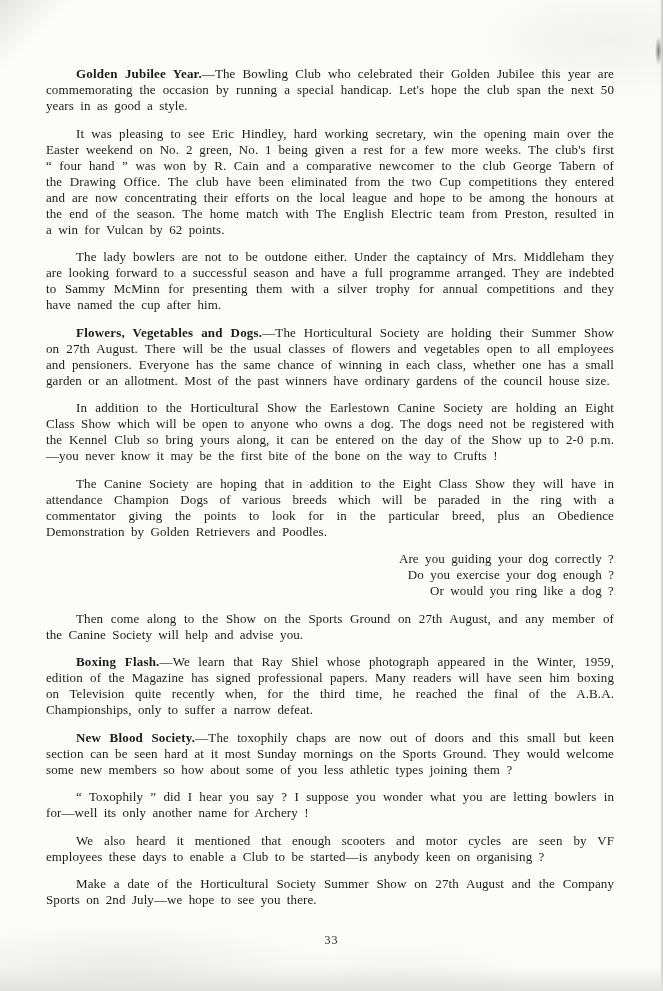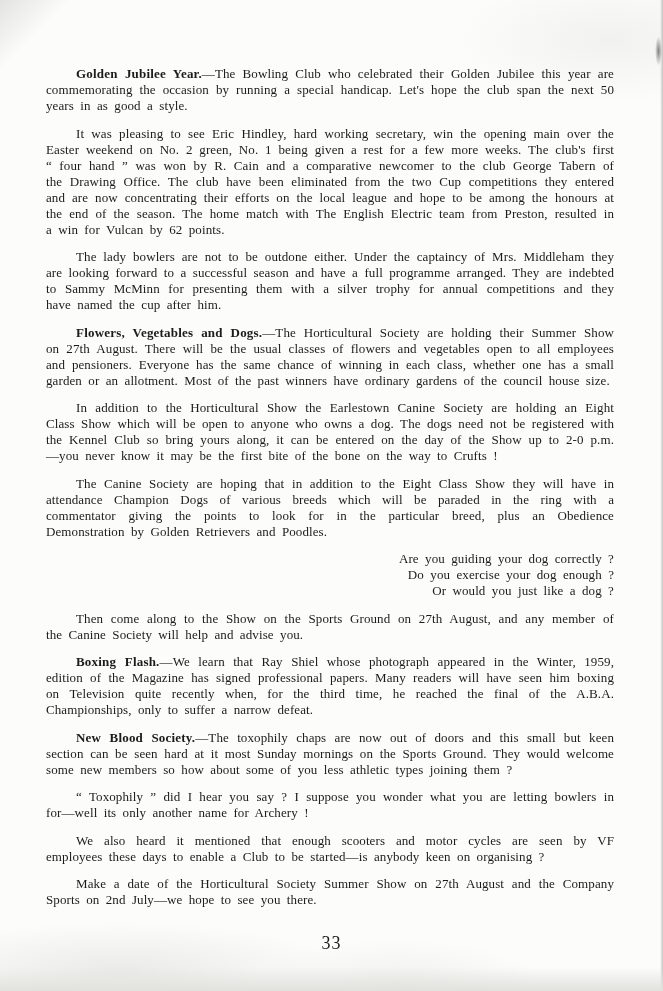--- a/index.html
+++ b/index.html
@@ -70,21 +70,21 @@
     text-align: right;
     text-indent: 0;
     word-spacing: 3px;
   }
   .verse div { white-space: nowrap; }
   .page-number {
     position: absolute;
     top: 933px;
     left: 0; right: 0;
     text-align: center;
-    font-size: 18px;
+    font-size: 12px;
     letter-spacing: 1px;
   }
 </style>
 </head>
 <body>
 
 <div class="page">
 
   <div class="corner-shade"></div>
 
@@ -99,21 +99,21 @@
     <p class="para"><b>Flowers, Vegetables and Dogs.</b><span>—The Horticultural Society are holding their Summer Show on 27th August.  There will be the usual classes of flowers and vegetables open to all employees and pensioners.  Everyone has the same chance of winning in each class, whether one has a small garden or an allotment.  Most of the past winners have ordinary gardens of the council house size.</span></p>
 
     <p class="para"><span>In addition to the Horticultural Show the Earlestown Canine Society are holding an Eight Class Show which will be open to anyone who owns a dog.  The dogs need not be registered with the Kennel Club so bring yours along, it can be entered on the day of the Show up to 2-0 p.m.—you never know it may be the first bite of the bone on the way to Crufts !</span></p>
 
 
     <p class="para"><span>The Canine Society are hoping that in addition to the Eight Class Show they will have in attendance Champion Dogs of various breeds which will be paraded in the ring with a commentator giving the points to look for in the particular breed, plus an Obedience Demonstration by Golden Retrievers and Poodles.</span></p>
 
     <div class="verse">
       <div>Are you guiding your dog correctly ?</div>
       <div>Do you exercise your dog enough ?</div>
-      <div>Or would you just like a dog ?</div>
+      <div>Or would you ring like a dog ?</div>
     </div>
 
     <p class="para"><span>Then come along to the Show on the Sports Ground on 27th August, and any member of the Canine Society will help and advise you.</span></p>
 
     <p class="para"><b>Boxing Flash.</b><span>—We learn that Ray Shiel whose photograph appeared in the Winter, 1959, edition of the Magazine has signed professional papers.  Many readers will have seen him boxing on Television quite recently when, for the third time, he reached the final of the A.B.A. Championships, only to suffer a narrow defeat.</span></p>
 
     <p class="para"><b>New Blood Society.</b><span>—The toxophily chaps are now out of doors and this small but keen section can be seen hard at it most Sunday mornings on the Sports Ground.  They would welcome some new members so how about some of you less athletic types joining them ?</span></p>
 
     <p class="para"><span>“ Toxophily ” did I hear you say ?  I suppose you wonder what you are letting bowlers in for—well its only another name for Archery !</span></p>
 

